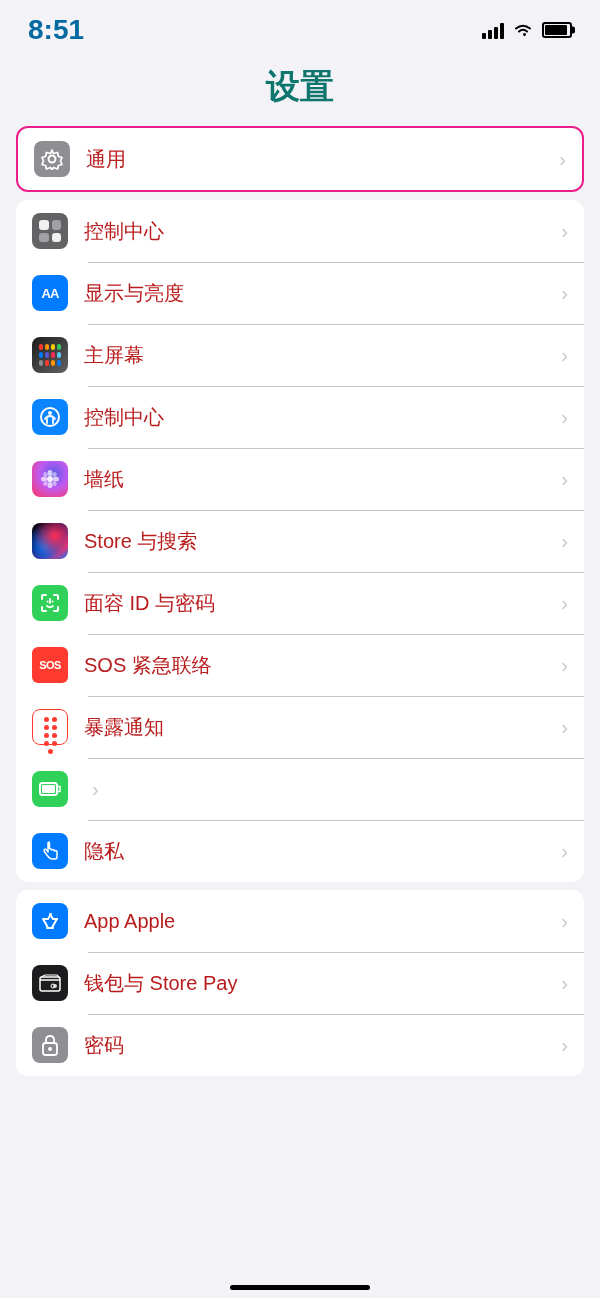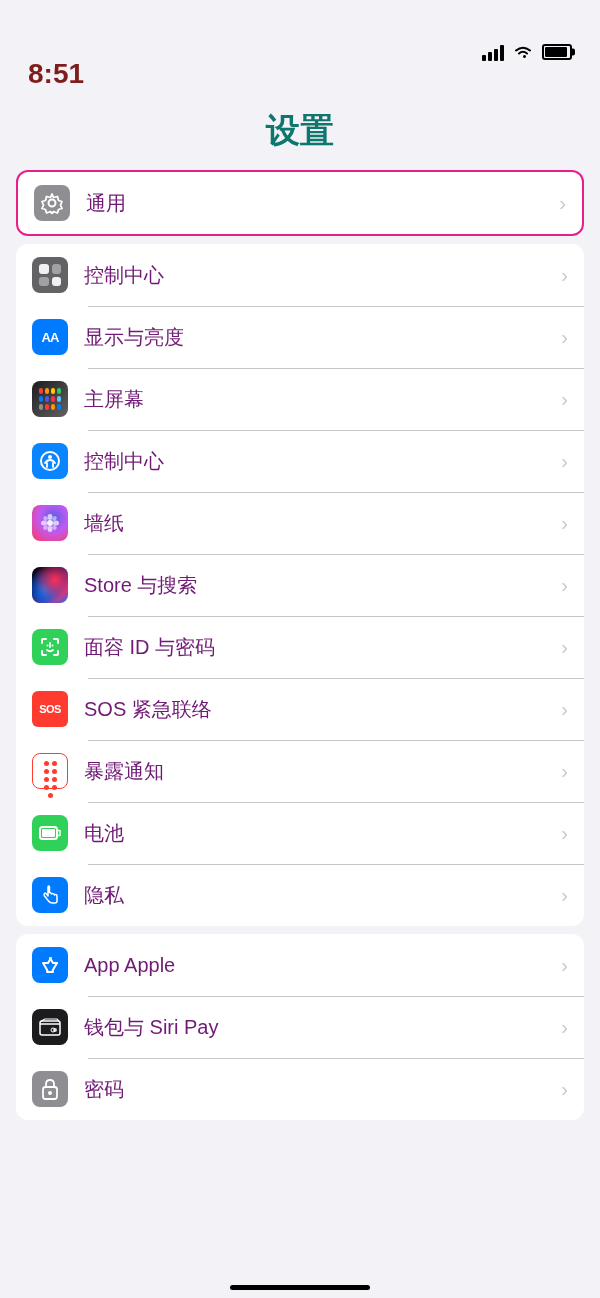--- a/index.html
+++ b/index.html
@@ -17,22 +17,21 @@
     .status-bar {
       display: flex;
       justify-content: space-between;
       align-items: center;
       padding: 14px 28px 8px 28px;
       background: #f2f2f7;
     }
     .status-time {
       font-size: 28px;
       font-weight: 600;
-      color: #7f1d1d;
-      margin-top: 44px;
+      color: #0369a1;
     }
     .status-icons {
       display: flex;
       align-items: center;
       gap: 8px;
     }
     .signal-bars {
       display: flex;
       align-items: flex-end;
       gap: 2px;
@@ -129,21 +128,21 @@
       justify-content: center;
       flex-shrink: 0;
       font-size: 18px;
       color: #fff;
       font-weight: 600;
     }
 
     .row-label {
       flex: 1;
       font-size: 20px;
-      color: #701a75;
+      color: #b91c1c;
       font-weight: 400;
     }
 
     .row-chevron {
       color: #c7c7cc;
       font-size: 20px;
       margin-left: 8px;
     }
 
     
@@ -472,21 +471,20 @@
   </div>
 
   <div class="settings-row">
     <div class="row-icon battery-list-icon" style="background:#30d158;">
       <svg width="22" height="14" viewBox="0 0 22 14" fill="none">
         <rect x="1" y="1" width="17" height="12" rx="2.5" stroke="white" stroke-width="2"></rect>
         <rect x="3" y="3" width="13" height="8" rx="1" fill="white"></rect>
         <path d="M19 4.5 L21 4.5 L21 9.5 L19 9.5" stroke="white" stroke-width="1.5" fill="none" stroke-linecap="round" stroke-linejoin="round"></path>
       </svg>
     </div>
-    <span class="row-label">电池</span>
     <span class="row-chevron">›</span>
   </div>
 
   <div class="settings-row">
     <div class="row-icon privacy-icon" style="background:#007aff;">
 
       <svg width="22" height="22" viewBox="0 0 22 22" fill="none">
         <path d="M9 3 L9 12 L7.5 10 Q6.5 8.5 5.5 9.5 Q4.5 10.5 5.5 12 L9.5 17 Q11 19 13.5 19 L16 19 Q18 19 18 17 L18 12 Q18 10.5 16.5 10.5 Q16 10.5 15.5 11 Q15 9.5 13.5 9.5 Q13 9.5 12.5 10 Q12 8.5 10.5 8.5 L10.5 3 Q10.5 2 9.75 2 Q9 2 9 3 Z" stroke="white" stroke-width="1.5" fill="none" stroke-linejoin="round"></path>
       </svg>
     </div>
@@ -514,21 +512,21 @@
   <div class="settings-row">
     <div class="row-icon wallet-icon-bg" style="background:#1c1c1e;">
       <svg width="22" height="18" viewBox="0 0 22 18" fill="none">
         <rect x="1" y="3" width="20" height="14" rx="2" stroke="white" stroke-width="1.5" fill="none"></rect>
         <path d="M1 6 L21 6" stroke="white" stroke-width="1.5"></path>
         <path d="M2 3 L6 1 L18 1 L20 3" stroke="white" stroke-width="1.2" fill="none"></path>
         <circle cx="16" cy="12" r="2" fill="white" opacity="0.8"></circle>
         <circle cx="14" cy="12" r="2" stroke="white" stroke-width="1" fill="none"></circle>
       </svg>
     </div>
-    <span class="row-label">钱包与 Siri Pay</span>
+    <span class="row-label">钱包与 Store Pay</span>
     <span class="row-chevron">›</span>
   </div>
 
   <div class="settings-row">
     <div class="row-icon password-icon-bg" style="background:#8e8e93;">
       <svg width="18" height="22" viewBox="0 0 18 22" fill="none">
         <rect x="2" y="9" width="14" height="12" rx="2.5" stroke="white" stroke-width="1.8" fill="none"></rect>
         <path d="M5 9 L5 6 Q5 2 9 2 Q13 2 13 6 L13 9" stroke="white" stroke-width="1.8" fill="none" stroke-linecap="round"></path>
         <circle cx="9" cy="15" r="2" fill="white"></circle>
       </svg>

